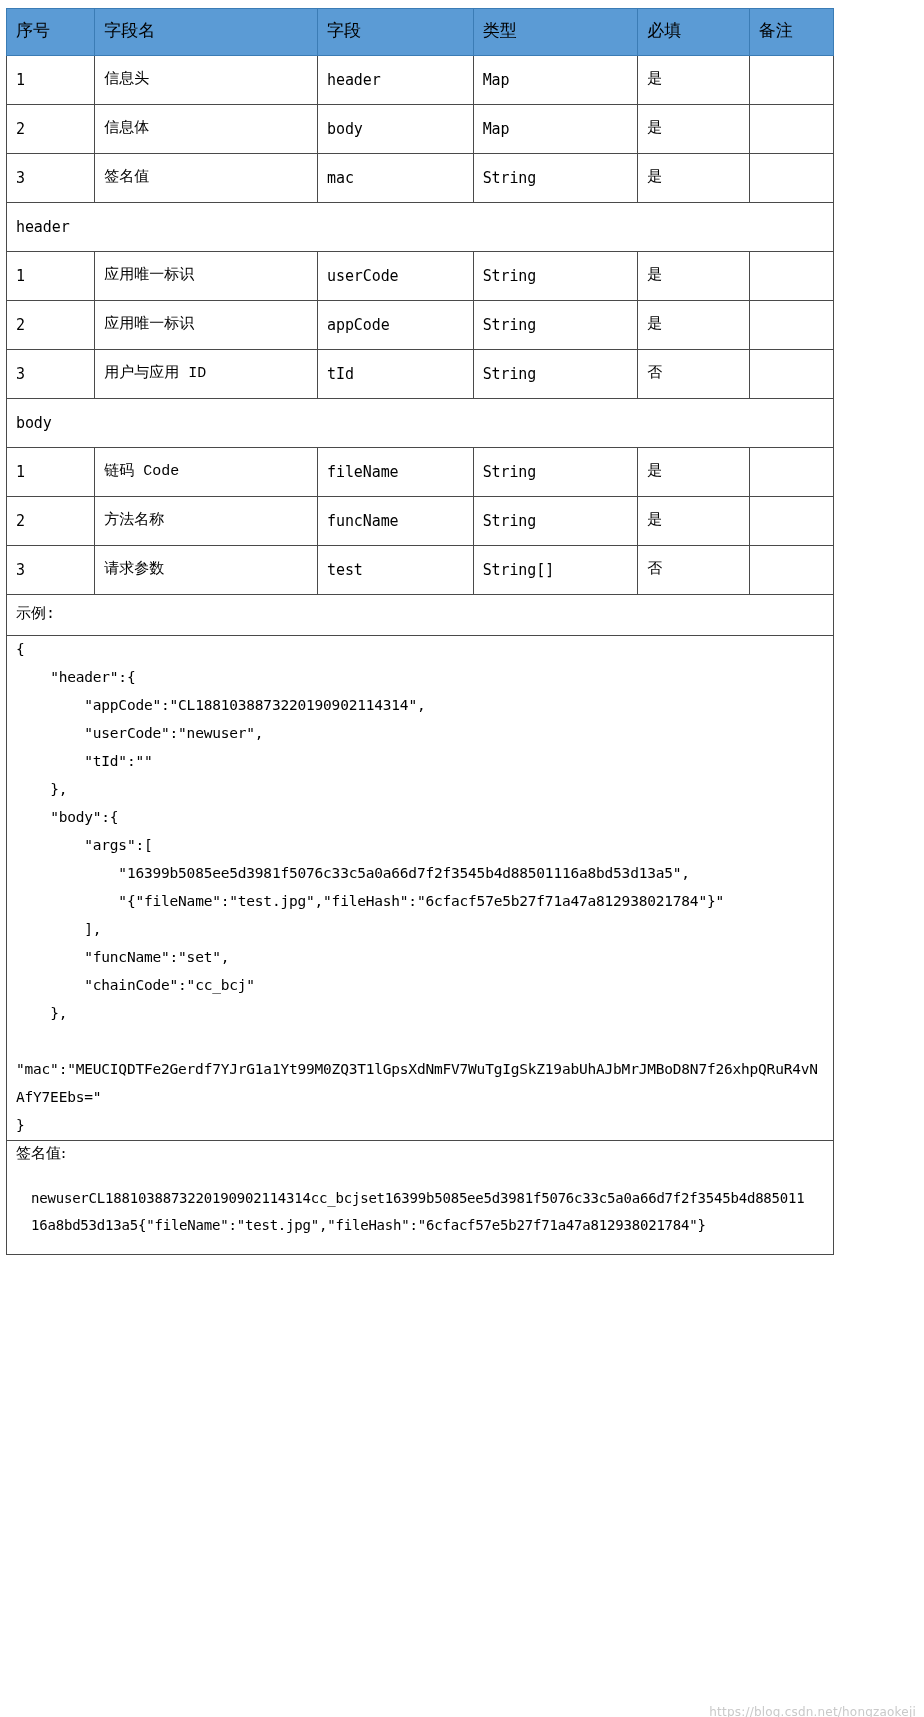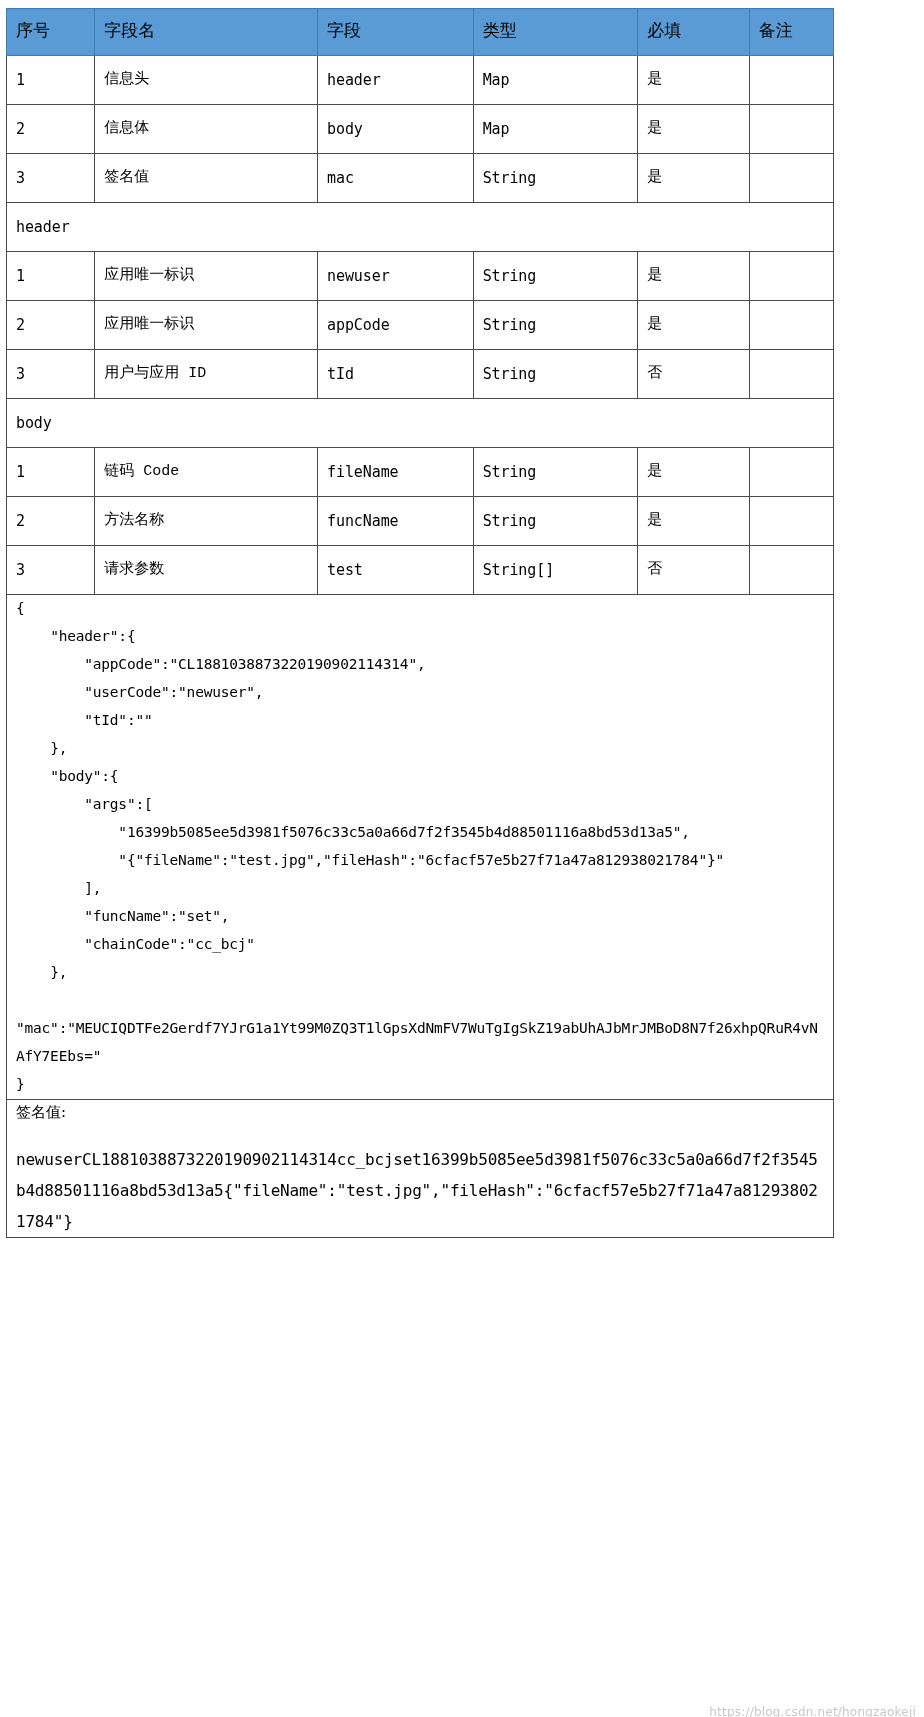--- a/index.html
+++ b/index.html
@@ -80,24 +80,24 @@
   }
   .sigcell{padding:10px 8px 12px 8px;}
   .sig-title{
     font-family:"DejaVu Serif","Liberation Serif",serif;
     font-size:15px;
     line-height:1.6;
     margin:0 0 20px 0;
   }
   .sig-body{
     font-family:"DejaVu Sans Mono","Liberation Mono",monospace;
-    font-size:16px;
+    font-size:14px;
     line-height:1.95;
     word-break:break-all;
-    margin:0;
+    margin:15px;
     letter-spacing:-0.2px;
   }
   .watermark{
     position:absolute;
     right:8px;
     bottom:6px;
     font-family:"DejaVu Sans","Liberation Sans",sans-serif;
     font-size:12px;
     color:#c9c9c9;
     letter-spacing:0.2px;
@@ -154,21 +154,21 @@
         <td class="c-note cn"></td>
       </tr>
 
       <tr>
         <td class="groupcell mono" colspan="6">header</td>
       </tr>
 
       <tr class="datarow">
         <td class="c-no mono">1</td>
         <td class="c-name cn">应用唯一标识</td>
-        <td class="c-field mono">newuser</td>
+        <td class="c-field mono">userCode</td>
         <td class="c-type mono">String</td>
         <td class="c-req cn">是</td>
         <td class="c-note cn"></td>
       </tr>
       <tr class="datarow">
         <td class="c-no mono">2</td>
         <td class="c-name cn">应用唯一标识</td>
         <td class="c-field mono">appCode</td>
         <td class="c-type mono">String</td>
         <td class="c-req cn">是</td>
@@ -206,20 +206,23 @@
       <tr class="datarow">
         <td class="c-no mono">3</td>
         <td class="c-name cn">请求参数</td>
         <td class="c-field mono">test</td>
         <td class="c-type mono">String[]</td>
         <td class="c-req cn">否</td>
         <td class="c-note cn"></td>
       </tr>
 
 
+      <tr>
+        <td class="examplecell cn" colspan="6">示例:</td>
+      </tr>
 
       <tr>
         <td class="codecell" colspan="6">
           <pre class="code">{
     "header":{
         "appCode":"CL1881038873220190902114314",
         "userCode":"newuser",
         "tId":""
     },
     "body":{

